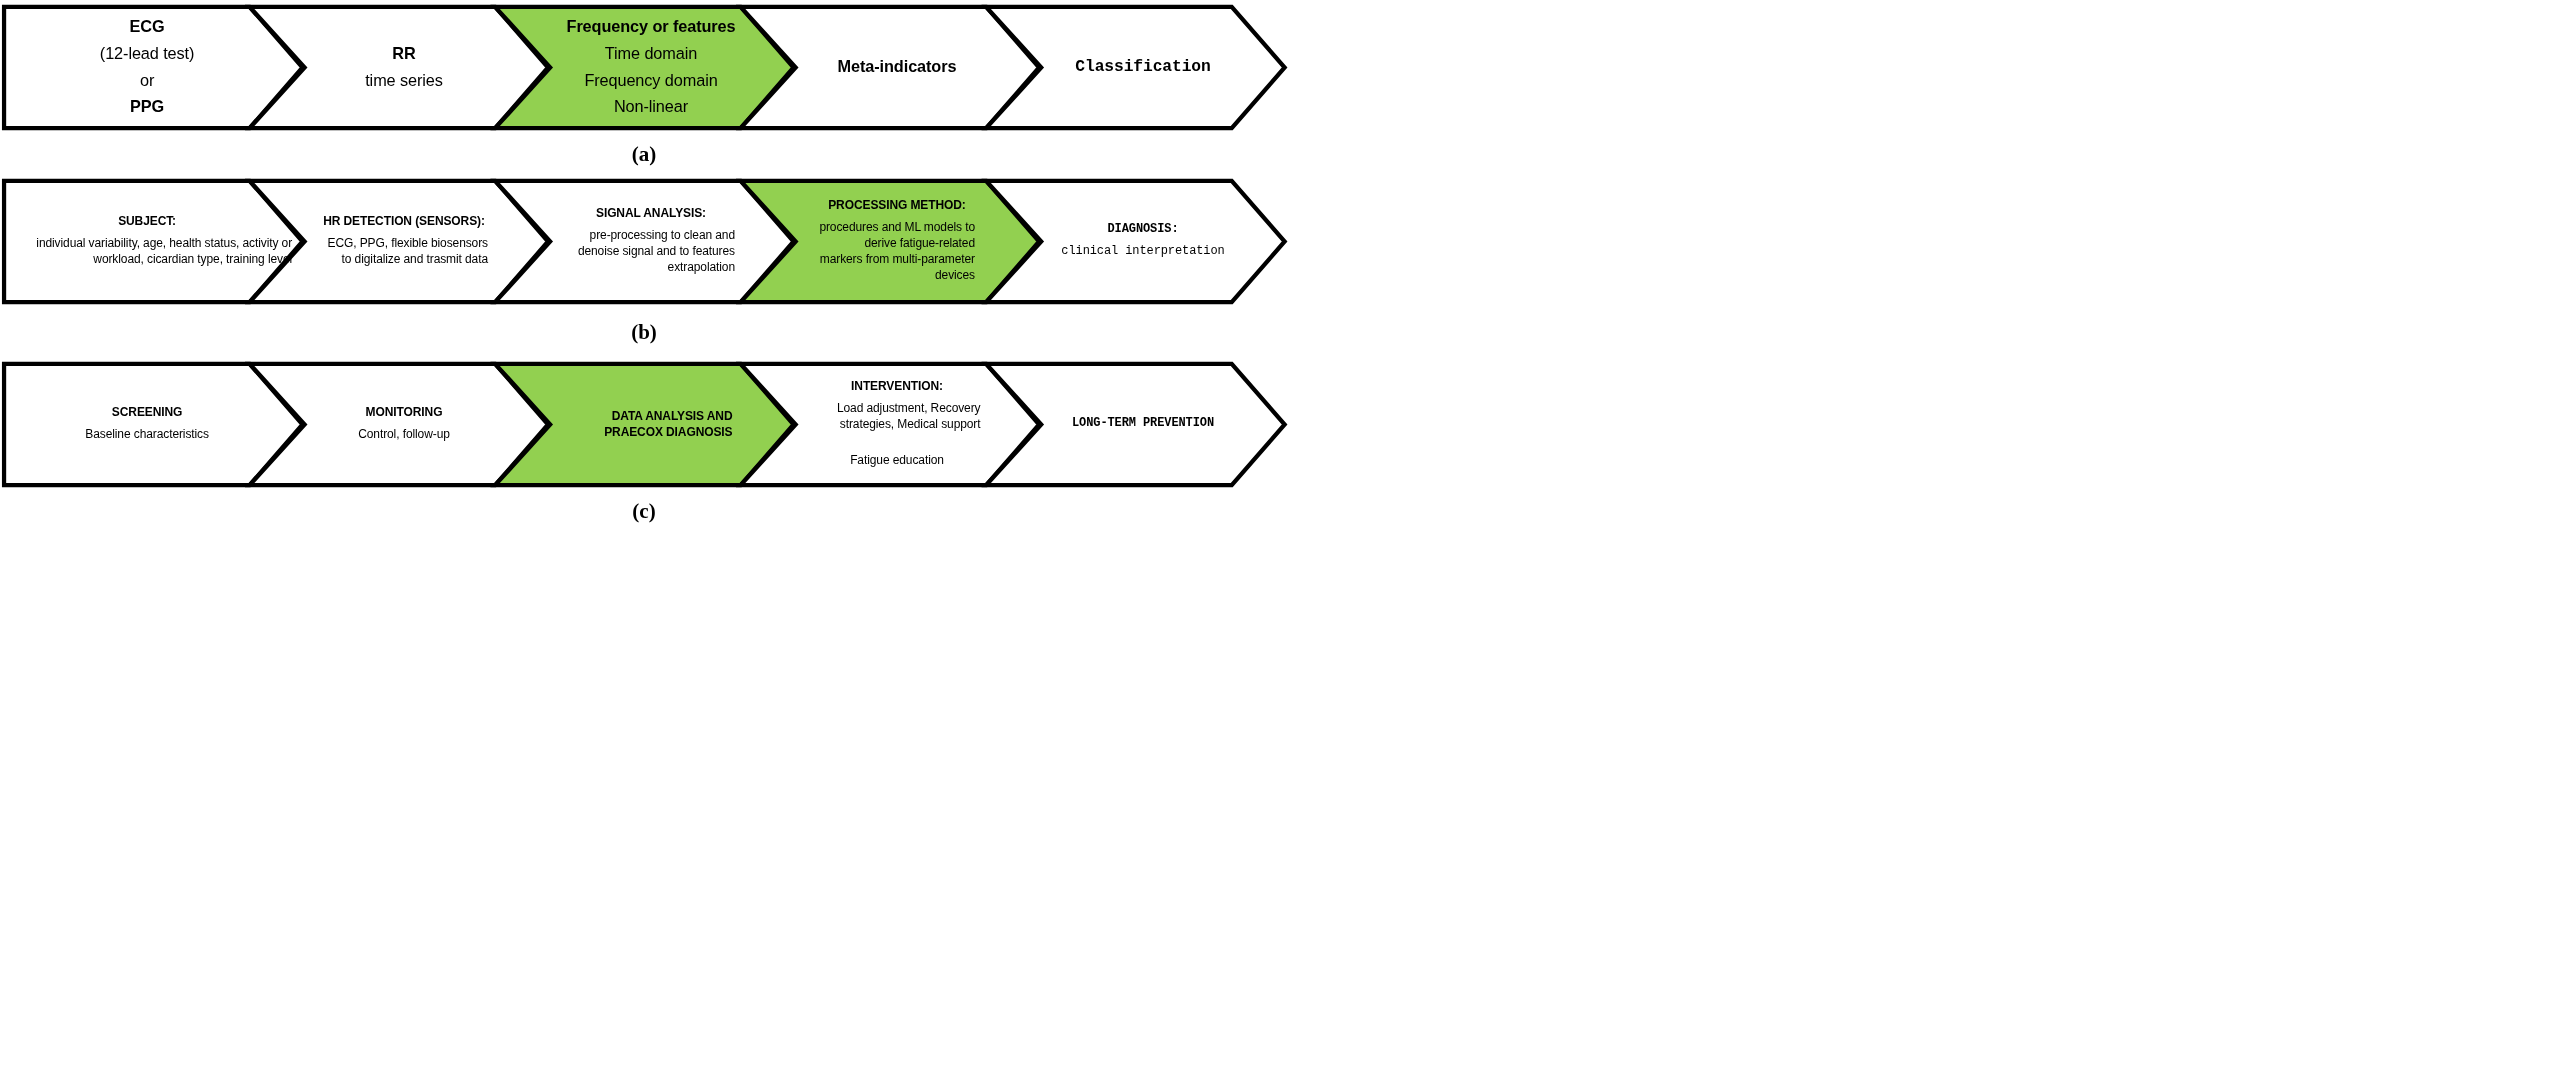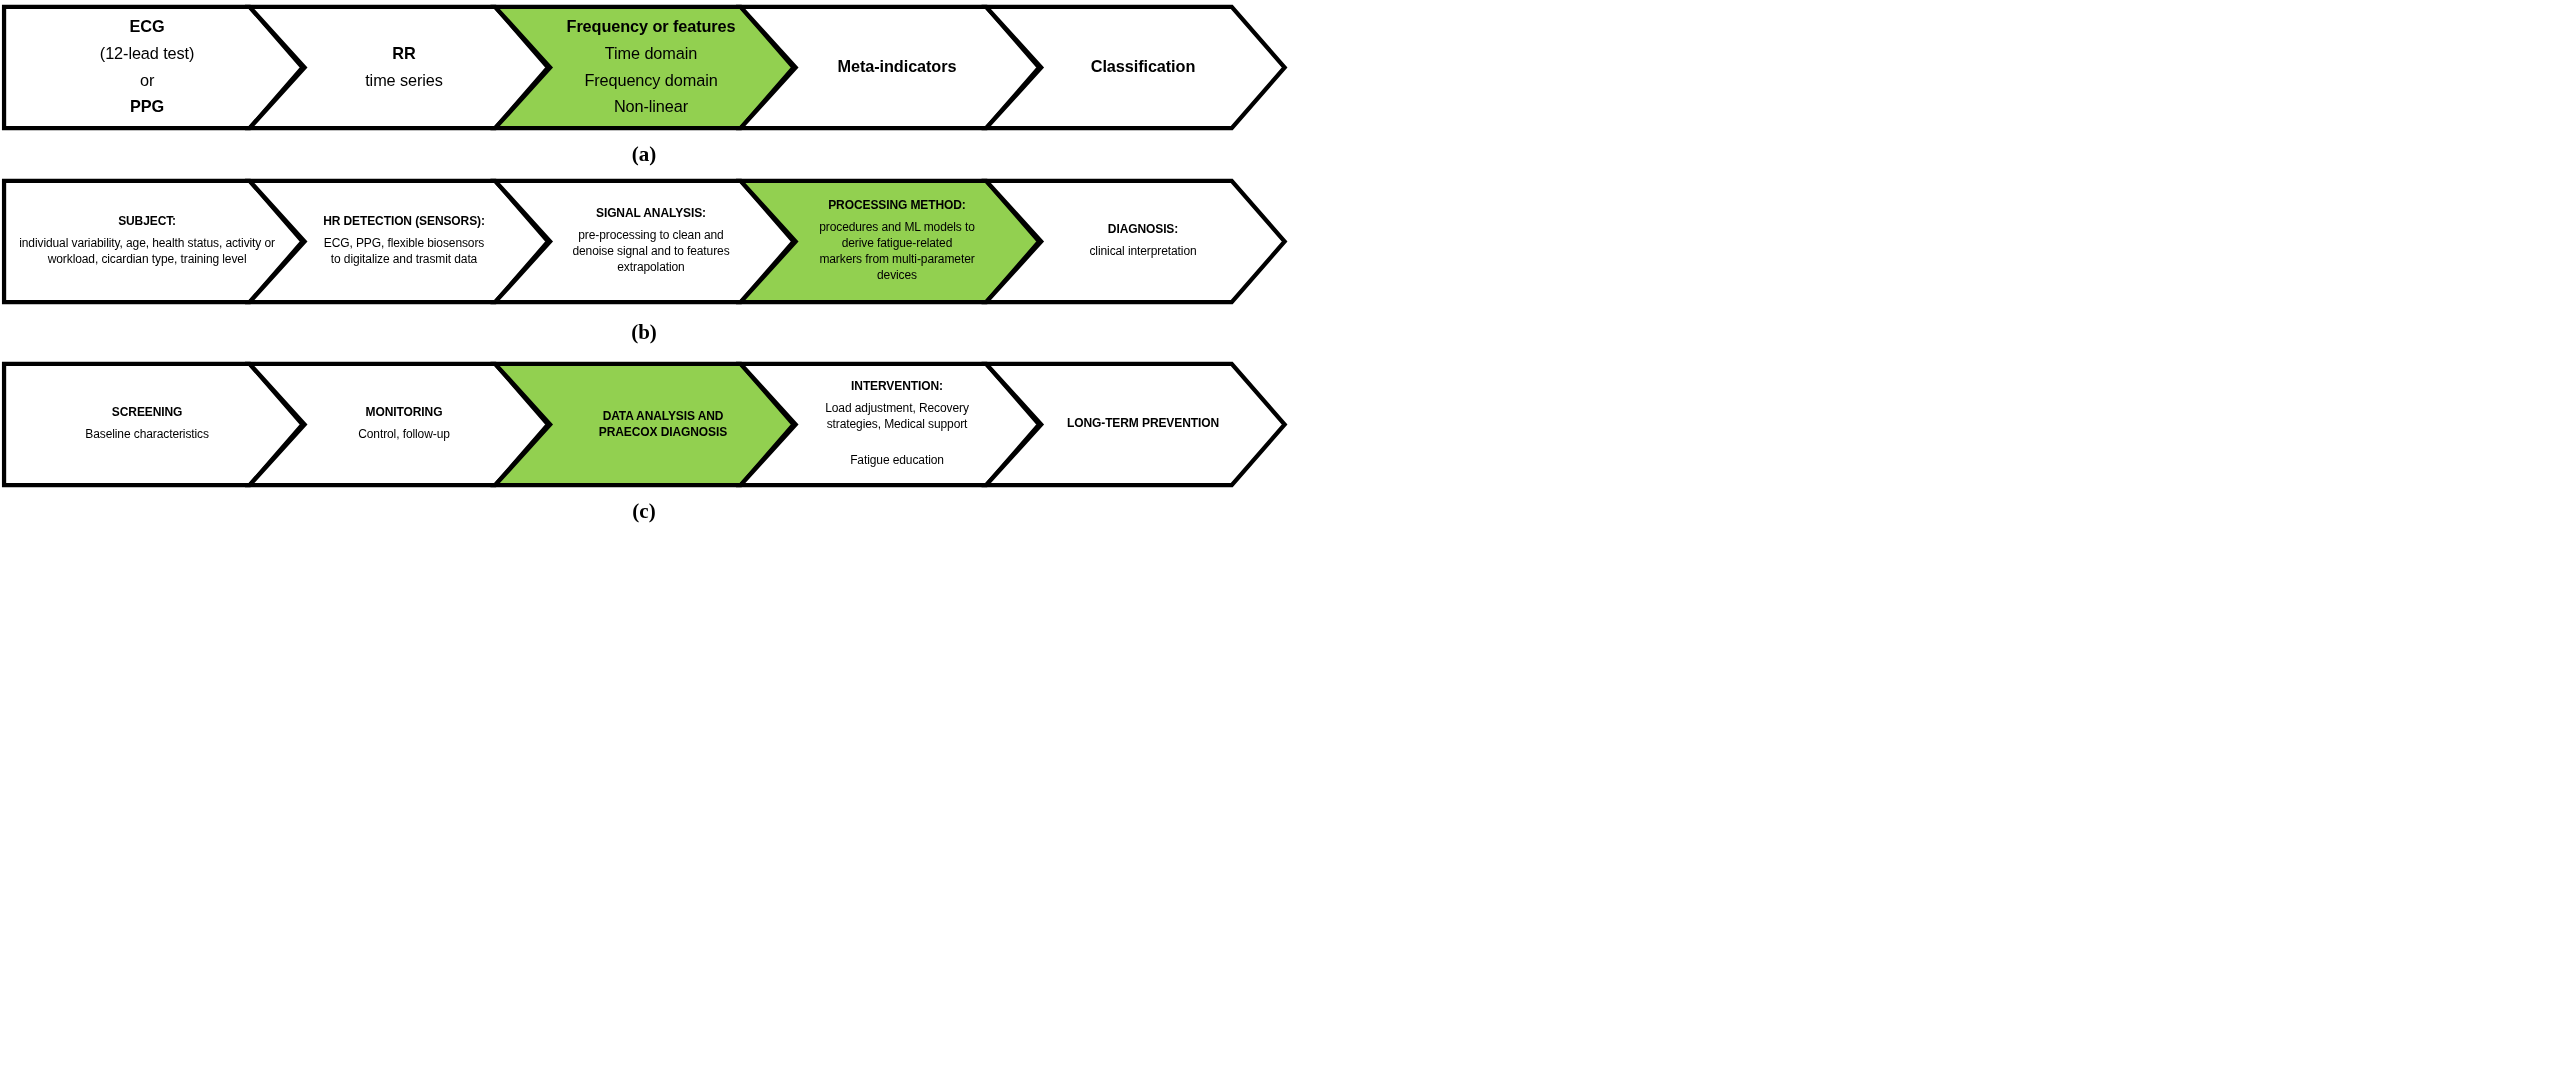--- a/index.html
+++ b/index.html
@@ -10,27 +10,27 @@
     overflow:hidden;
   }
   .fig{position:relative;width:1288px;padding-top:3.5px;}
   .row{position:relative;width:1288px;height:127px;}
   .row svg{display:block;overflow:visible;}
   
   .zone{
     position:absolute;top:0;height:127px;
     display:flex;flex-direction:column;
     justify-content:center;align-items:center;
-    text-align:center;letter-spacing:-0.1px;
+    text-align:right;letter-spacing:-0.1px;
   }
   .z0{left:2.1px;width:290px;}
   .z1{left:287px;width:234px;}
   .z2{left:534px;width:234px;}
   .z3{left:780px;width:234px;}
-  .z4{left:1026px;width:234px;}
+  .z4{left:1026px;width:234px;font-family:Liberation Mono, monospace;}
   
   .ra .zone{gap:9.2px;font-size:16.3px;line-height:1.08;}
   
   .rb .zone{gap:6.4px;font-size:12px;line-height:1.3;}
   .b{font-weight:700;}
   .body-text{line-height:1.32;}
   .w235{max-width:168px;}
   .w215{max-width:156px;}
   .w185{max-width:139px;line-height:1.35;margin-left:24px;}
   .w230{max-width:167px;}

